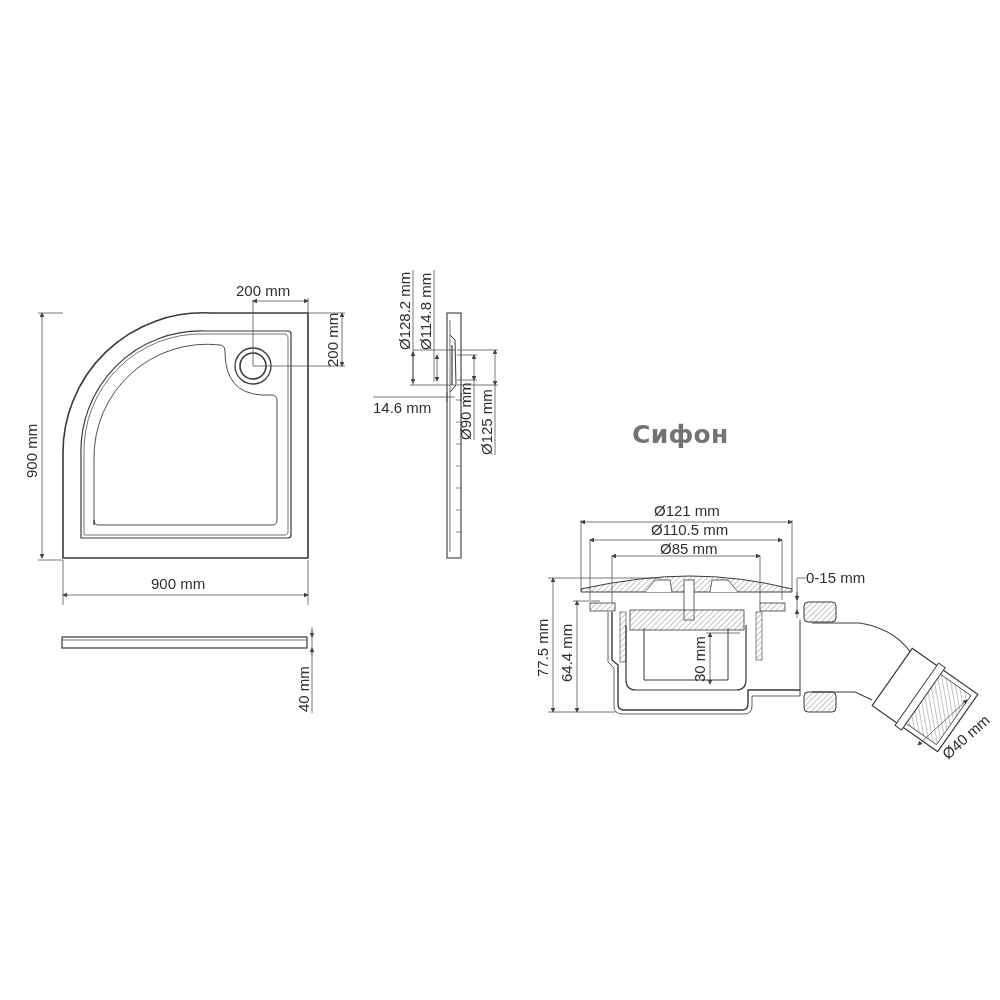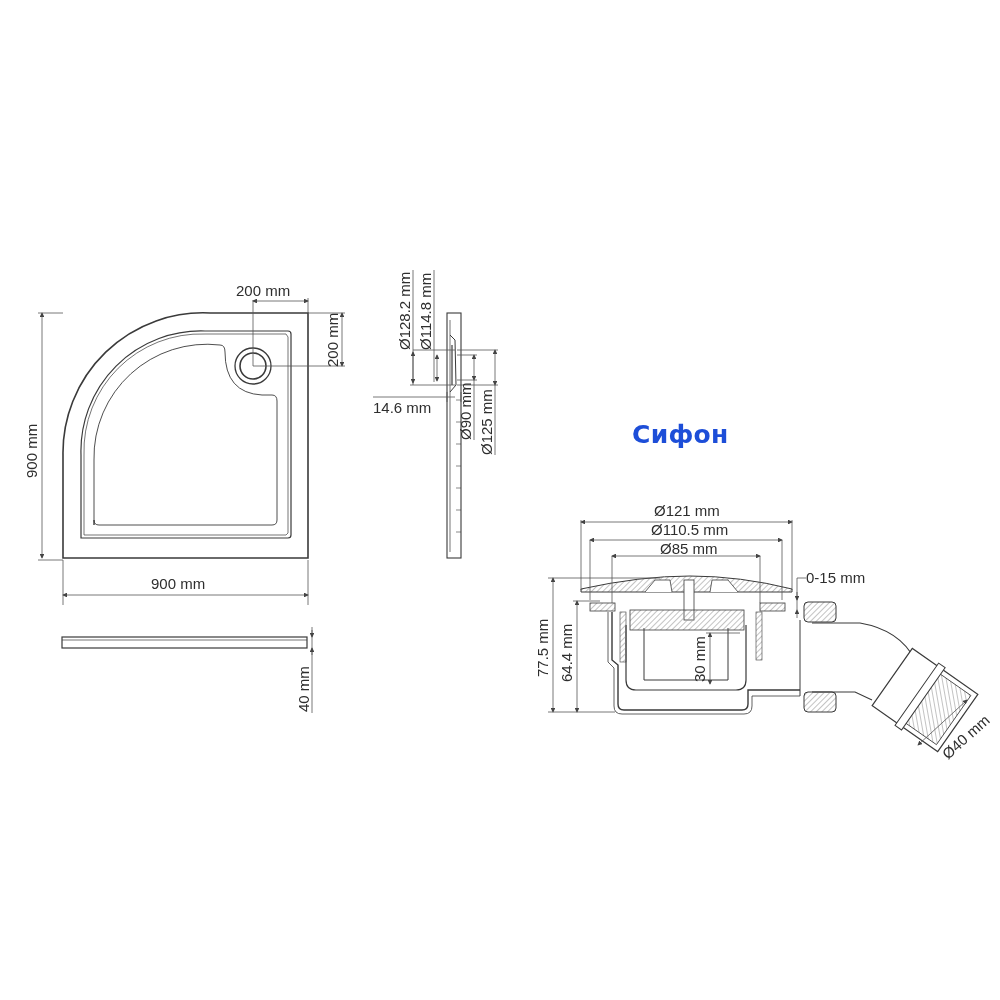--- a/index.html
+++ b/index.html
@@ -1,21 +1,21 @@
 <!DOCTYPE html>
 <html><head>
 <meta charset="utf-8">
 <style>
   html, body { margin:0; padding:0; background:#ffffff; }
   body { width:1000px; height:1000px; position:relative; overflow:hidden;
          font-family:"Liberation Sans", sans-serif; color:#2a2a2a; }
   svg { position:absolute; left:0; top:0; }
   .lbl { font-family:"Liberation Sans", sans-serif; font-size:15px; fill:#2e2e2e; }
   .title { position:absolute; left:632px; top:420px; font-family:"DejaVu Sans", sans-serif;
-           font-weight:bold; font-size:25px; color:#1d4ed8; letter-spacing:0.3px; }
+           font-weight:bold; font-size:25px; color:#737373; letter-spacing:0.3px; }
 </style>
 </head>
 <body>
 
 <svg width="1000" height="1000" viewBox="0 0 1000 1000">
   <defs>
     <pattern id="hatch" width="4" height="4" patternUnits="userSpaceOnUse" patternTransform="rotate(45)">
       <line x1="0" y1="0" x2="0" y2="4" stroke="#9a9a9a" stroke-width="1.2"></line>
     </pattern>
     <marker id="arr" markerWidth="6" markerHeight="6" refX="5" refY="3" orient="auto-start-reverse">

